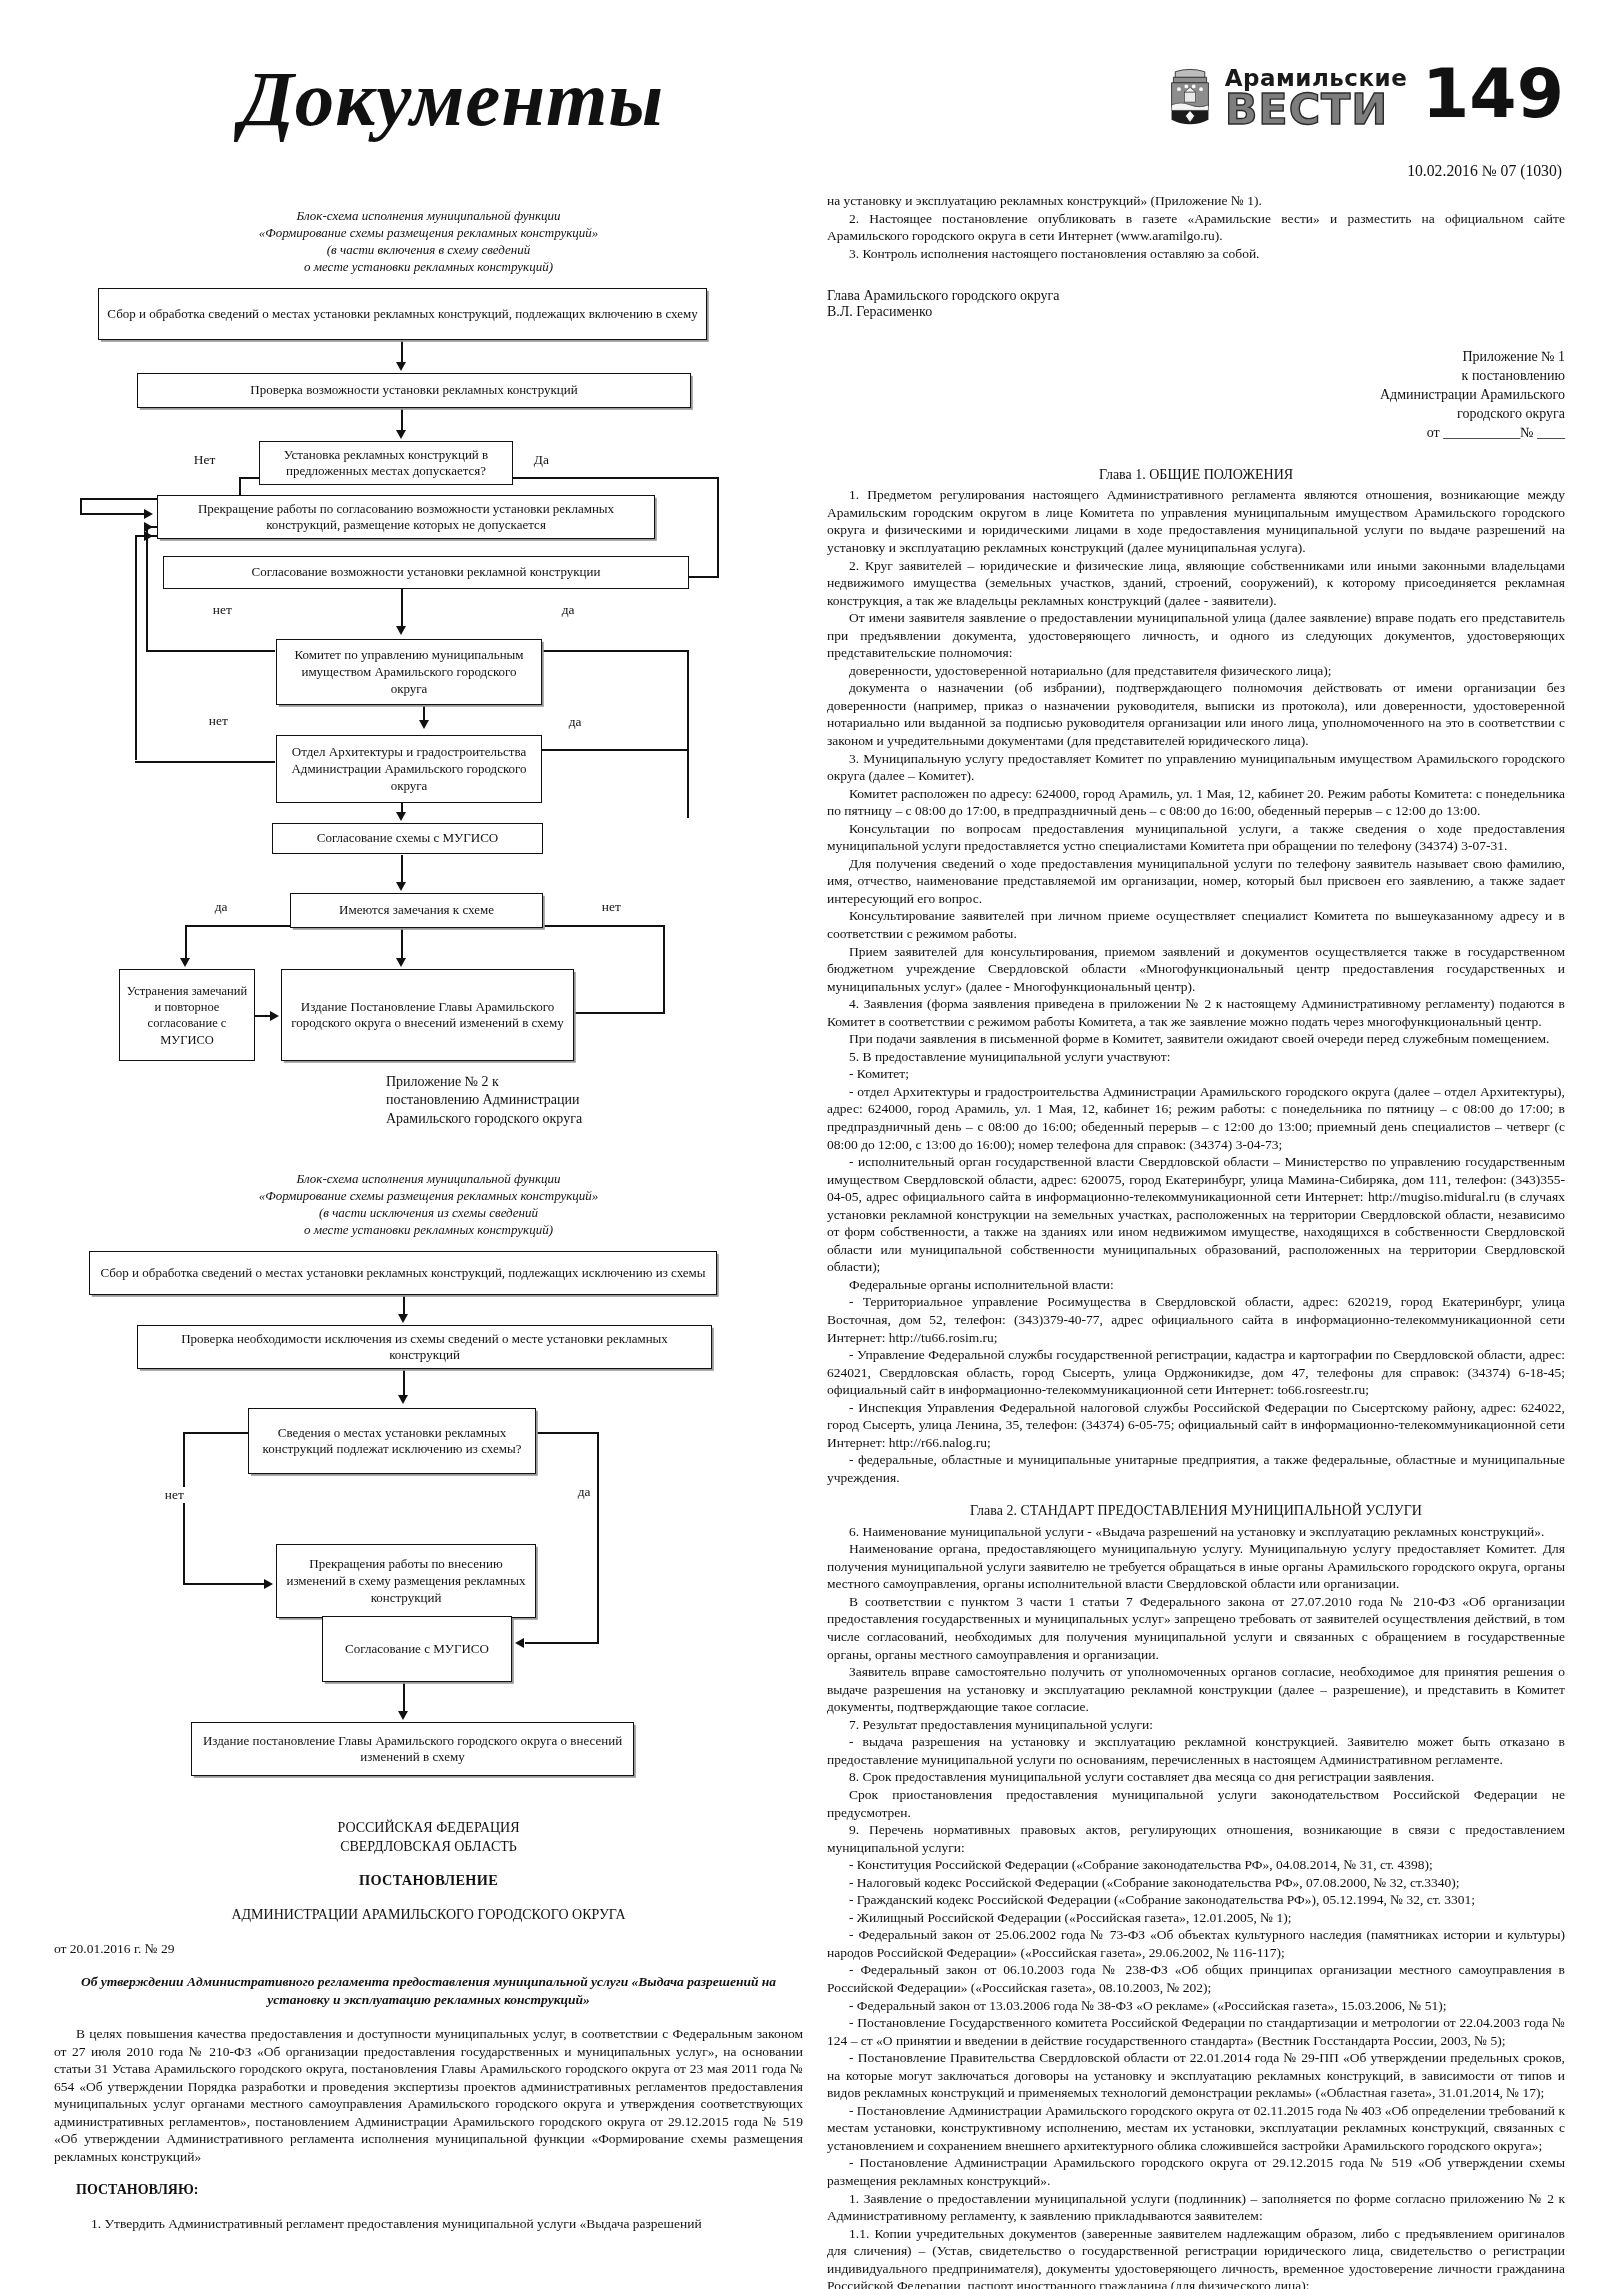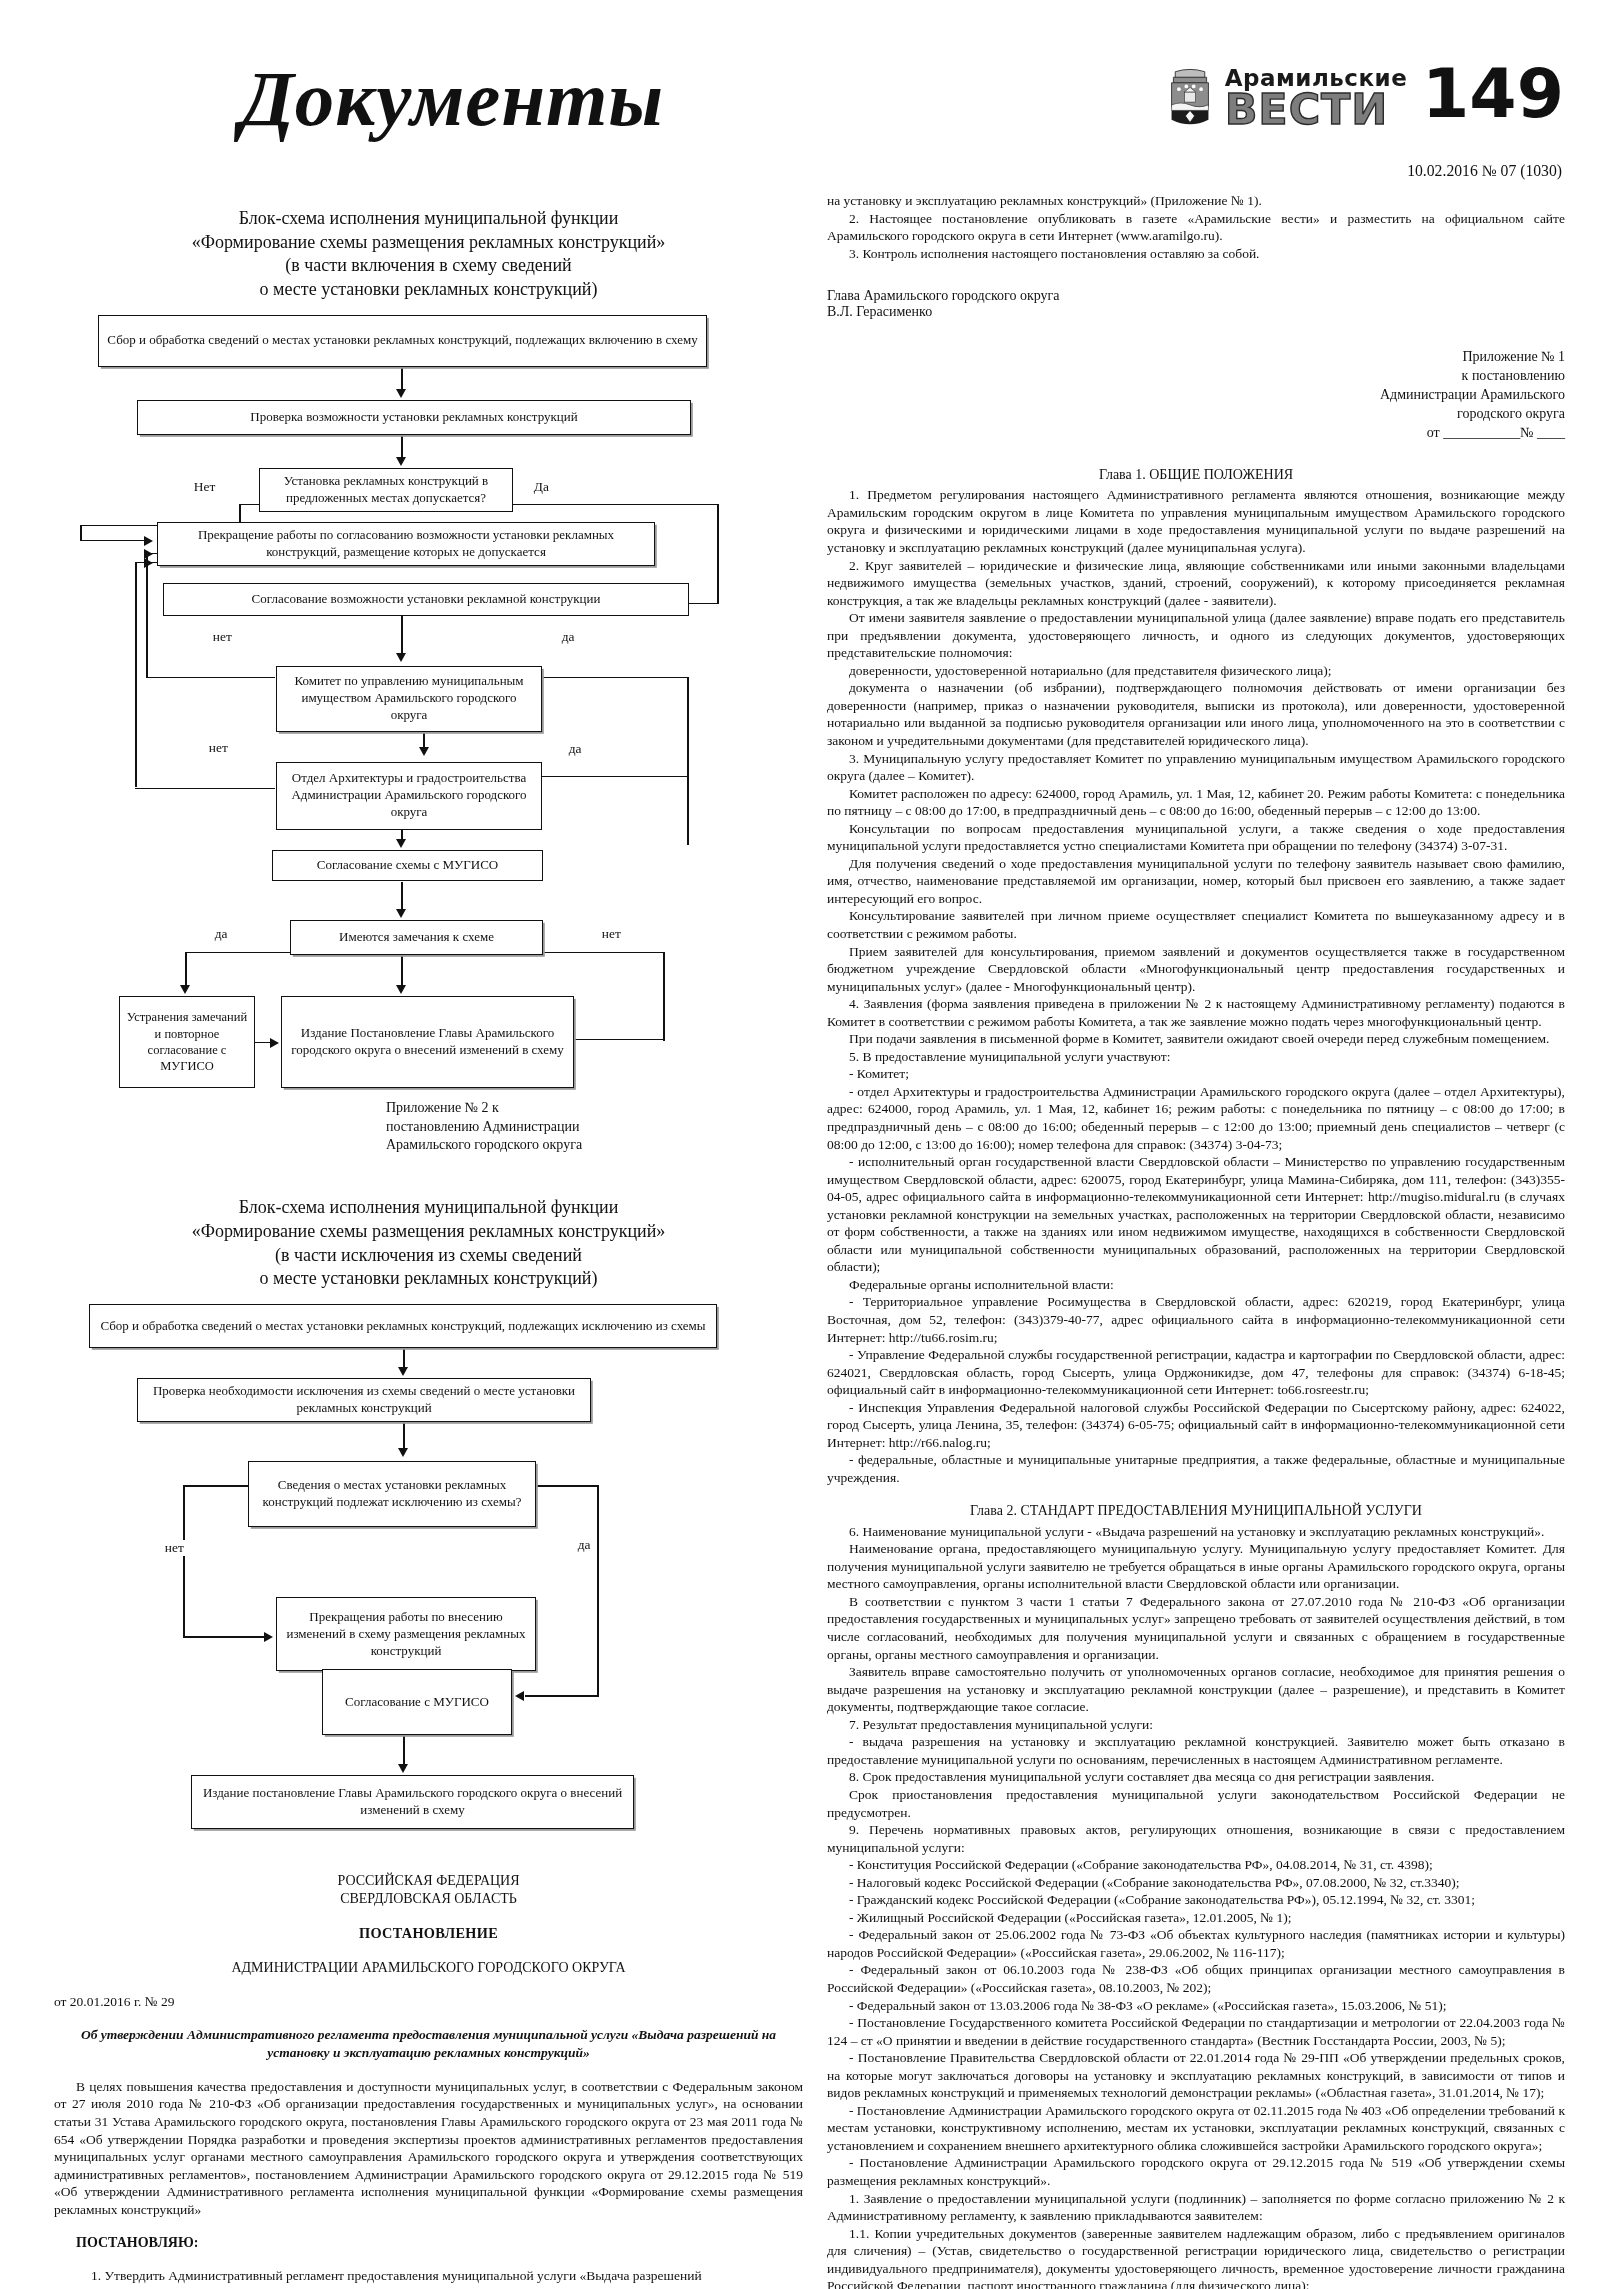--- a/index.html
+++ b/index.html
@@ -99,23 +99,24 @@
   .col-left  { width: 749px; }
   .col-right { width: 738px; }
 
   
   .center { text-align: center; }
   .bold   { font-weight: 700; }
   .italic { font-style: italic; }
 
   .fc-title {
     text-align: center;
-    font-size: 18px;
+    font-size: 13px;
     line-height: 1.32;
     margin: 14.8px 0 13px 0;
+    font-style: italic;
   }
 
   
   .flow { position: relative; }
   .fbox {
     position: absolute;
     border: 1.3px solid #111;
     box-shadow: 2.3px 2.3px 0 -0.5px #9a9a9a;
     background: #fff;
     display: flex;
@@ -343,21 +344,21 @@
       <div>(в части исключения из схемы сведений</div>
       <div>о месте установки рекламных конструкций)</div>
     </div>
 
     <div class="flow" style="height:498px;">
 
       <div class="fbox" style="left:35px; top:0px; width:628px; height:44px;">Сбор и обработка сведений о местах установки рекламных конструкций, подлежащих исключению из схемы</div>
       <div class="ln lnv" style="left:349px; top:44px; height:20px;"></div>
       <div class="arr arr-d" style="left:344px; top:63px;"></div>
 
-      <div class="fbox" style="left:83px; top:74px; width:454px; height:44px;">Проверка необходимости исключения из схемы сведений о месте установки рекламных конструкций</div>
+      <div class="fbox" style="left:83px; top:74px; width:575px; height:44px;">Проверка необходимости исключения из схемы сведений о месте установки рекламных конструкций</div>
       <div class="ln lnv" style="left:349px; top:118px; height:28px;"></div>
       <div class="arr arr-d" style="left:344px; top:144px;"></div>
 
       <div class="fbox" style="left:194px; top:157px; width:288px; height:66px;">Сведения о местах установки рекламных конструкций подлежат исключению из схемы?</div>
 
       <div class="ln lnh" style="left:129px; top:181px; width:65px;"></div>
       <div class="ln lnv" style="left:129px; top:181px; height:151px;"></div>
       <div class="ln lnh" style="left:129px; top:332px; width:83px;"></div>
       <div class="arr arr-r" style="left:210px; top:328px;"></div>
       <div class="lbl" style="left:109px; top:236px;">нет</div>

